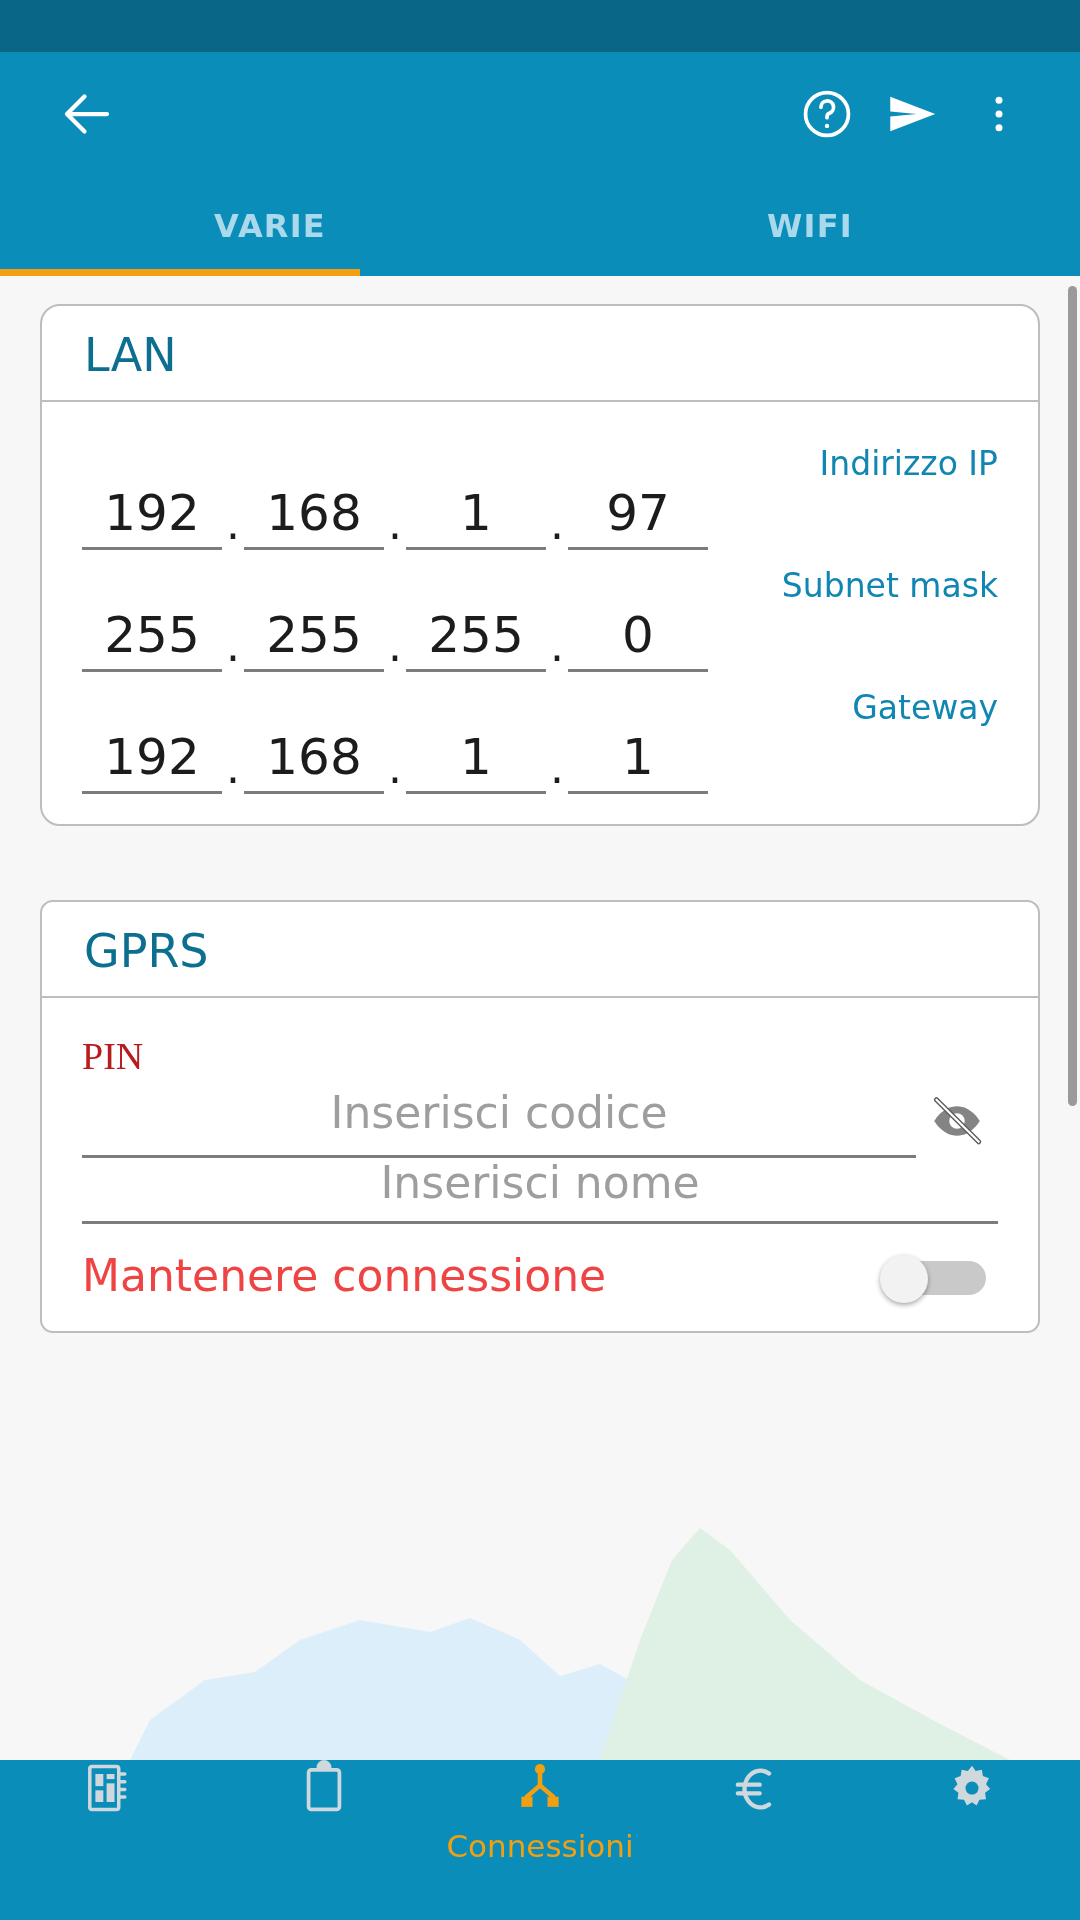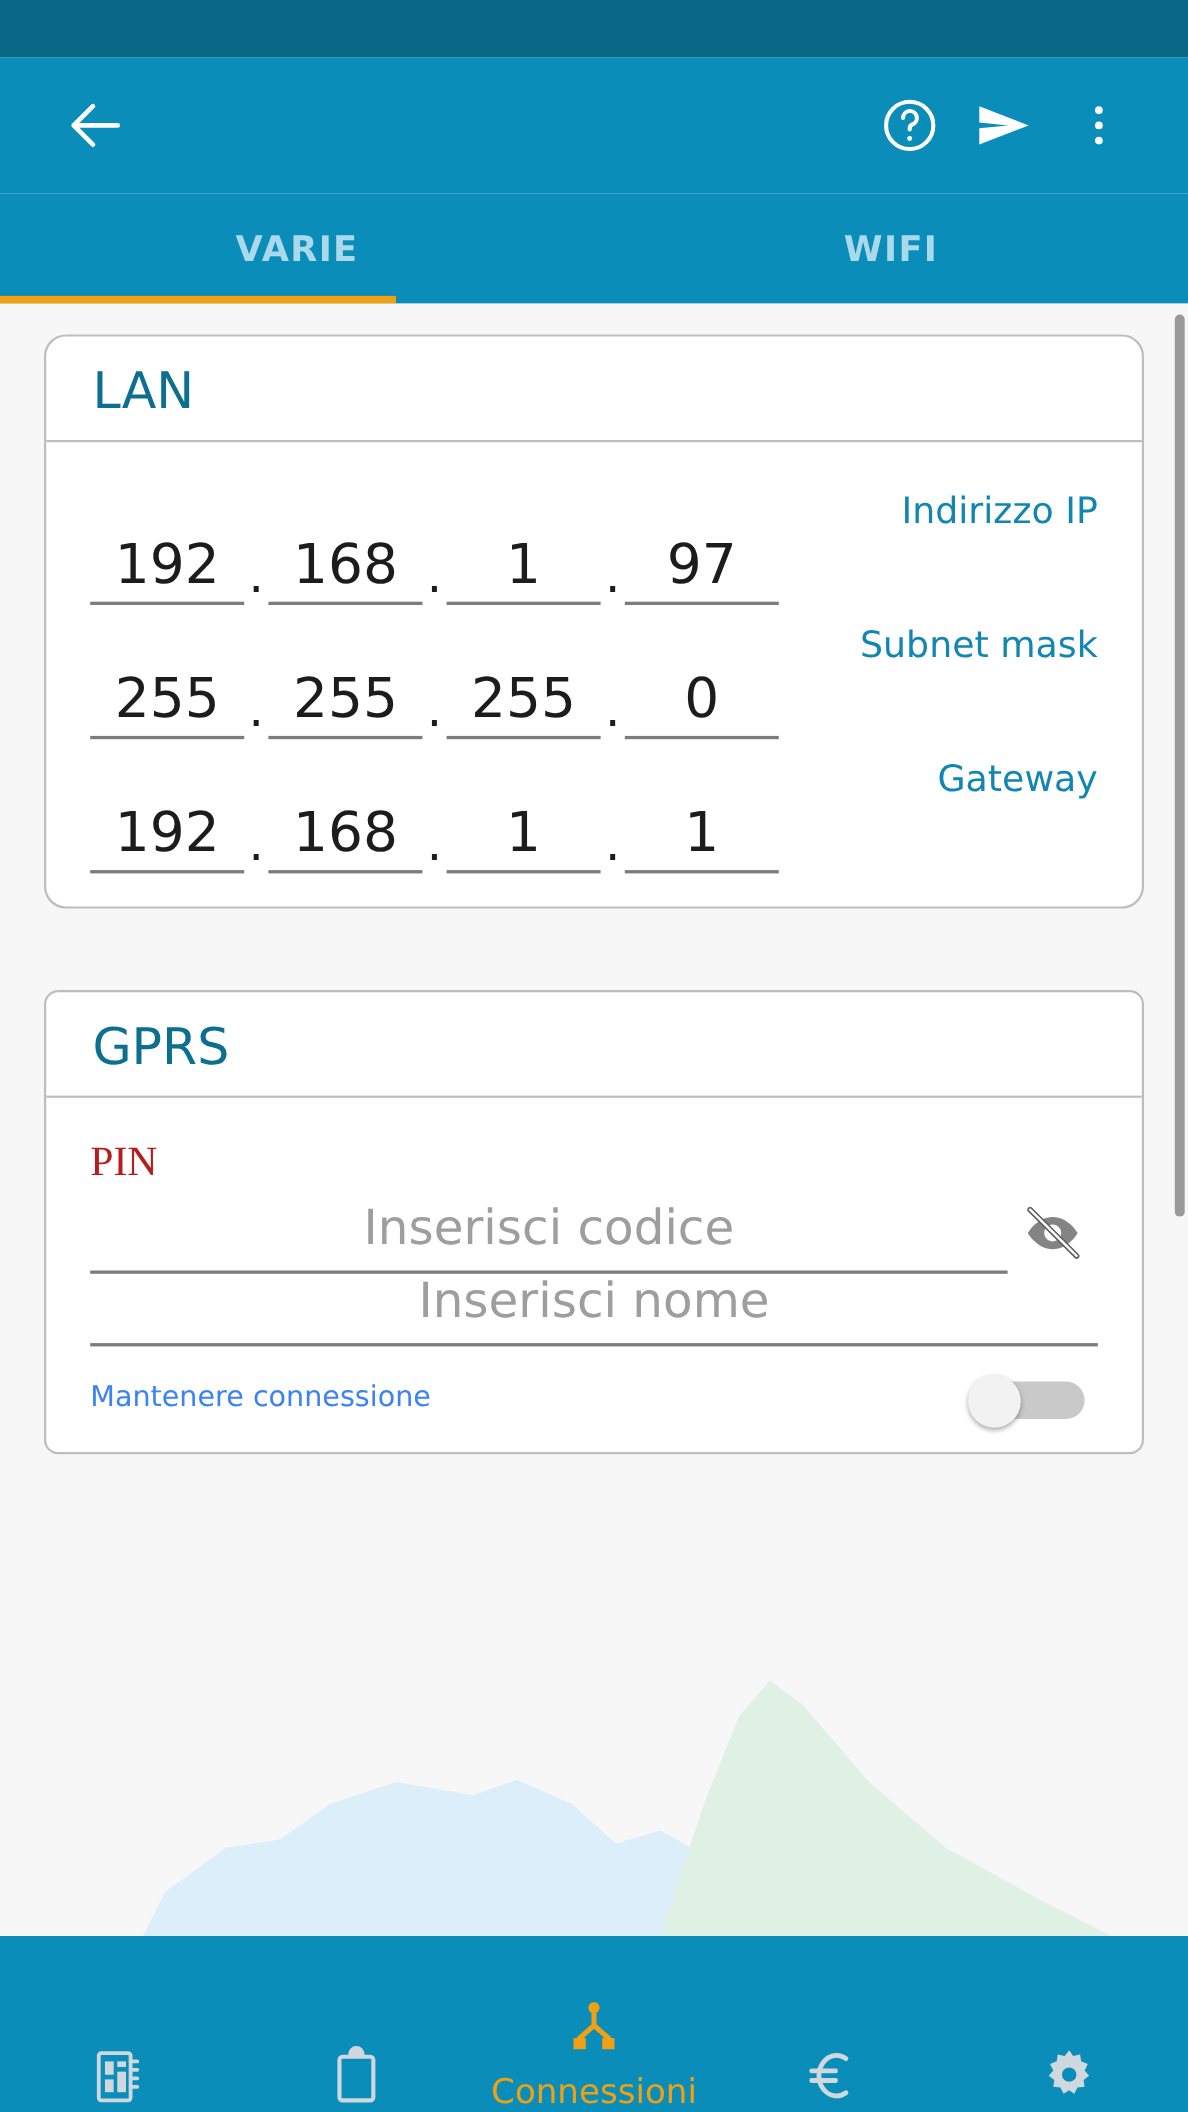--- a/index.html
+++ b/index.html
@@ -81,36 +81,36 @@
   }
   .dot {
     width:22px; text-align:center; font-size:44px;
     color:#1c1c1c; line-height:1; padding-bottom:4px;
   }
 
   
   .sub-label {
     color:#b91c1c; font-size:38px; padding:18px 0 10px;font-family:Liberation Serif, serif;
   }
-  .input-row { display:flex; align-items:flex-end; }
+  .input-row { display:flex; }
   .input-underline {
     flex:1; border-bottom:3px solid #7c7c7c;
     padding:0 0 12px;
   }
   .input-underline .placeholder {
     display:block; text-align:center;
     font-size:44px; color:#9e9e9e; line-height:1.15;
   }
   .eye-btn { width:82px; height:70px; display:flex; align-items:center; justify-content:center; flex:none; }
 
   .switch-row {
     display:flex; align-items:center; justify-content:space-between;
     padding:26px 0 0;
   }
-  .switch-label { color:#3b82f6; font-size:26px; }
+  .switch-label { color:#ef4444; font-size:44px; }
   .switch {
     width:108px; height:40px; position:relative; flex:none; margin-right:10px;
   }
   .switch .track {
     position:absolute; left:14px; top:6px; width:92px; height:34px;
     background:#c9c9c9; border-radius:17px;
   }
   .switch .knob {
     position:absolute; left:0; top:0; width:48px; height:48px;
     border-radius:50%; background:#f2f2f2;
@@ -123,21 +123,21 @@
     width:9px; height:820px; background:#9a9a9a; border-radius:5px; z-index:3;
   }
 
   
   .bottomnav {
     position:absolute; left:0; right:0; bottom:0; height:160px;
     background:#0b8dba; display:flex; align-items:center;
   }
   .nav-item {
     flex:1; display:flex; flex-direction:column;
-    align-items:center; justify-content:flex-end; gap:6px; height:100%;
+    align-items:center; justify-content:flex-start; gap:6px; height:100%;
   }
   .nav-label { font-size:31px; color:#f0a012; }
 </style>
 </head>
 <body>
 
 <div class="statusbar"></div>
 
 <div class="appbar">
   <div class="icon-btn">

